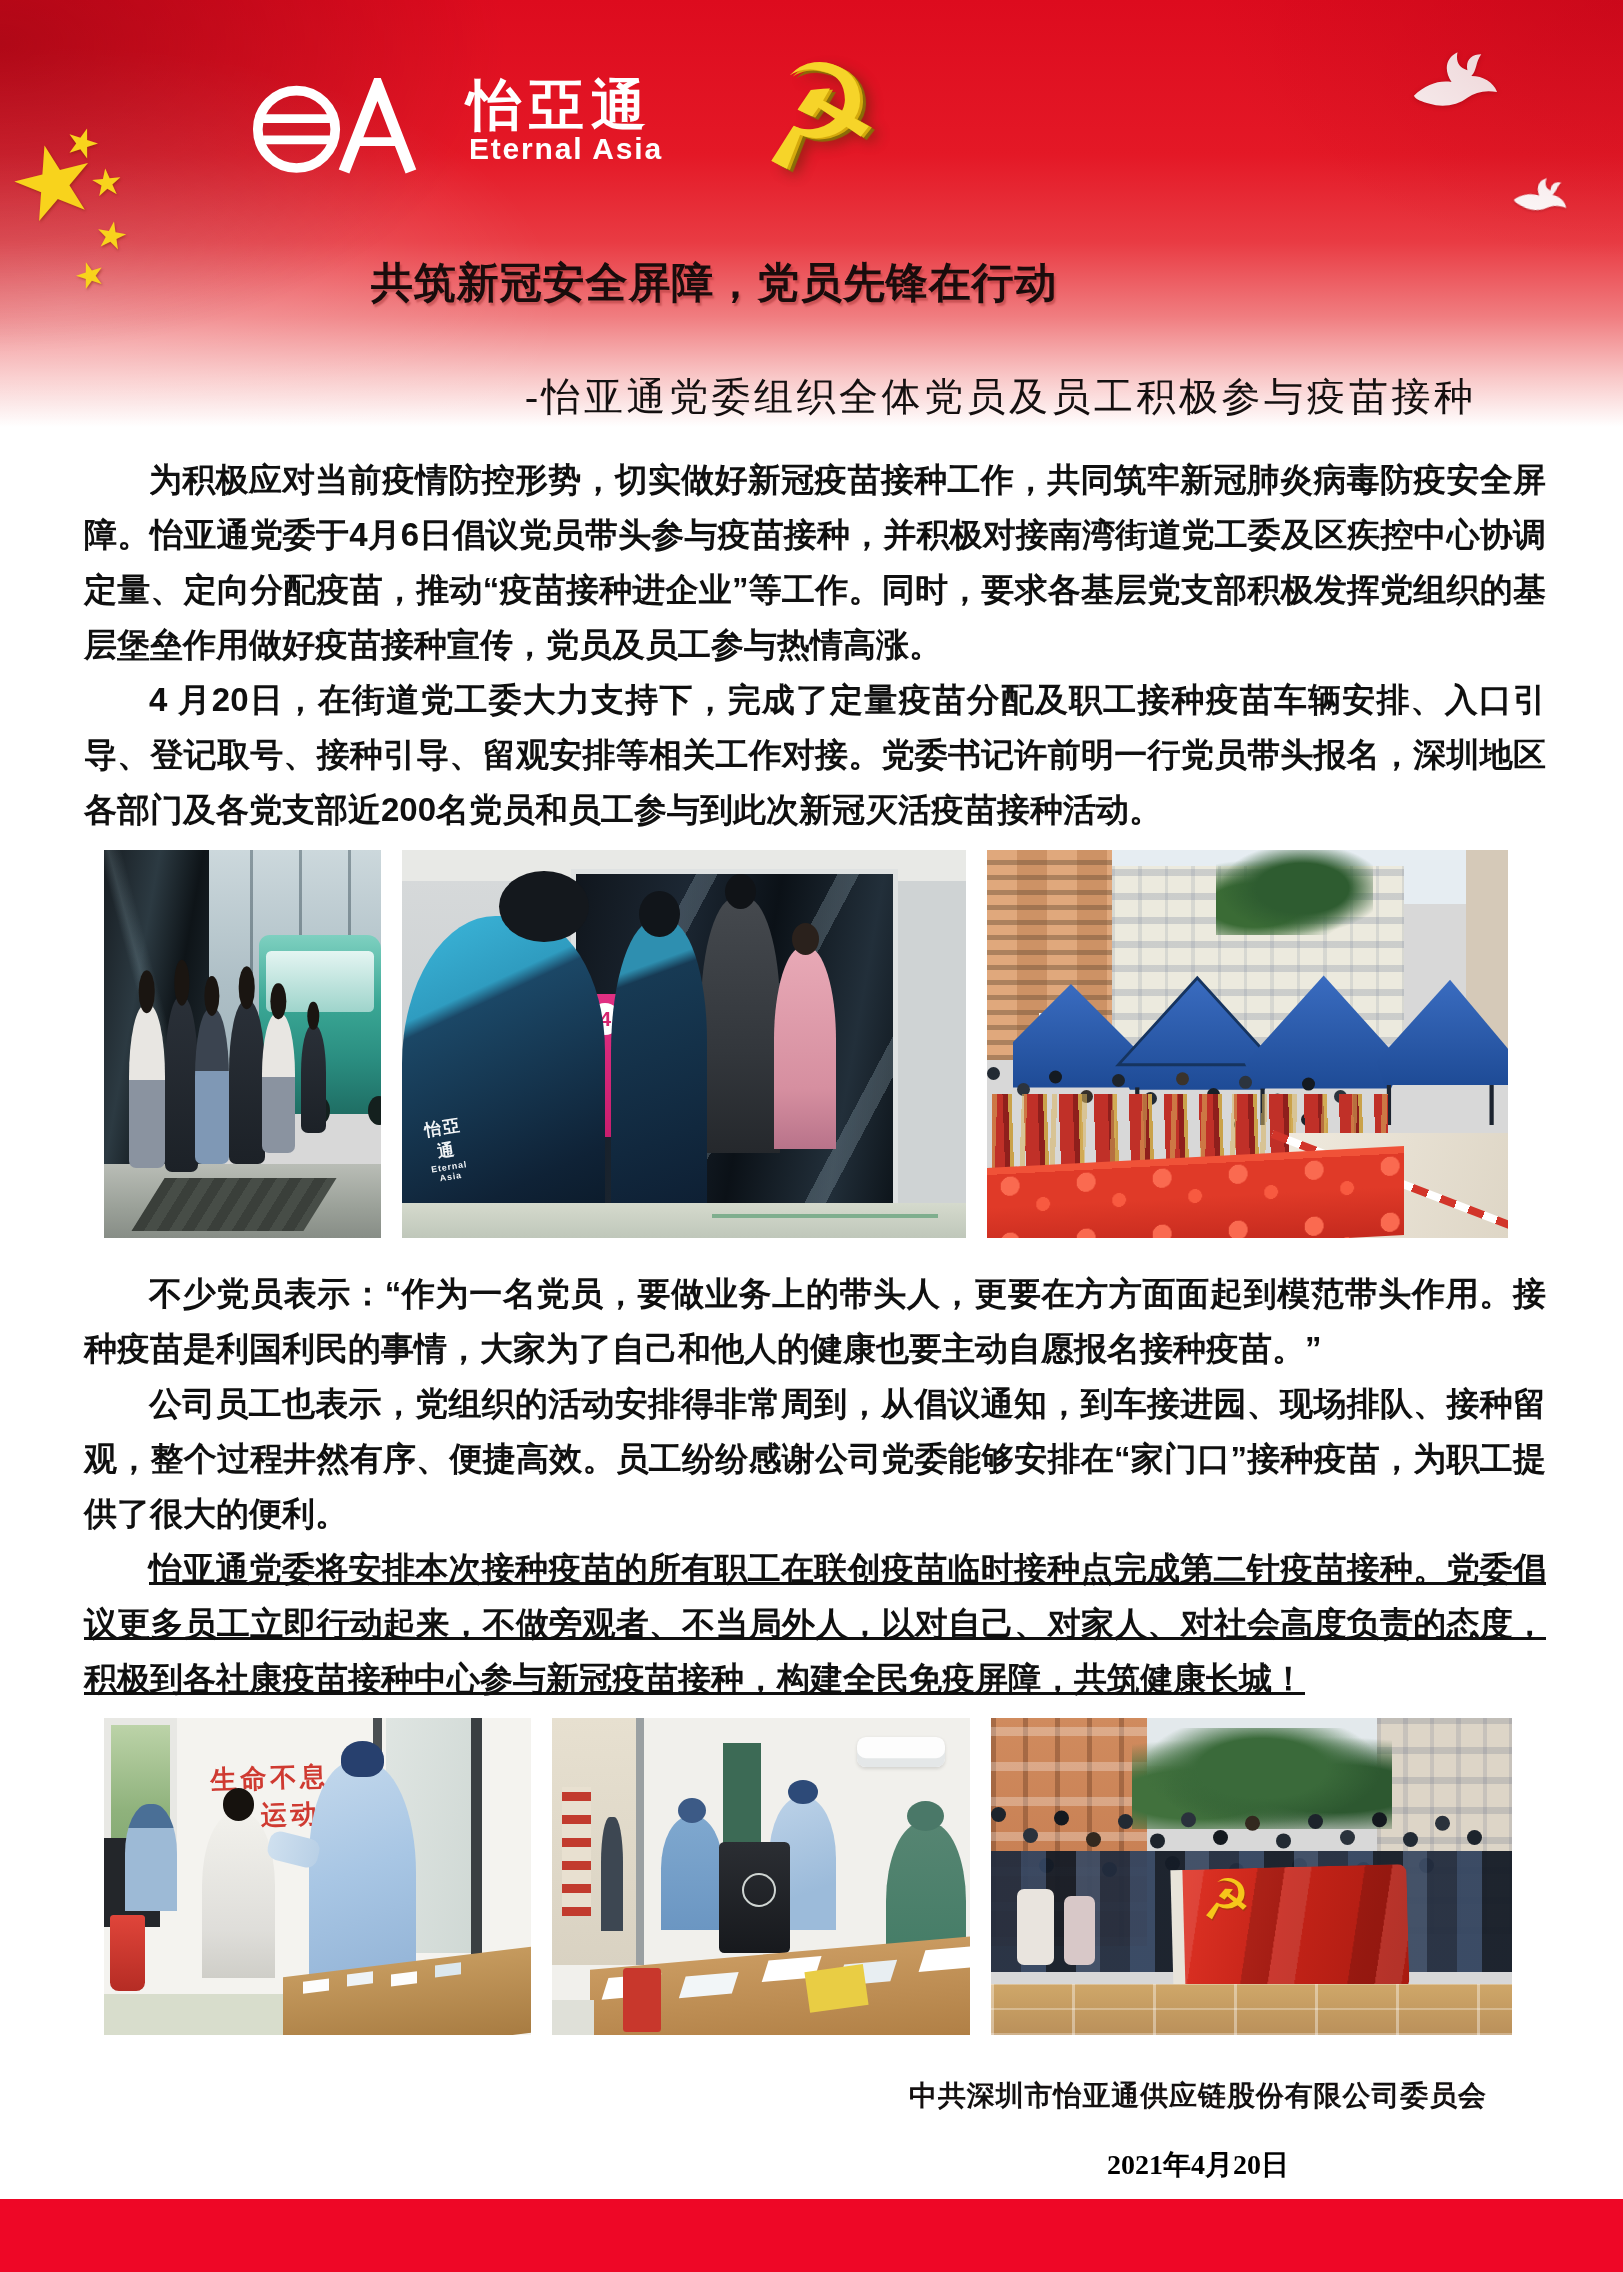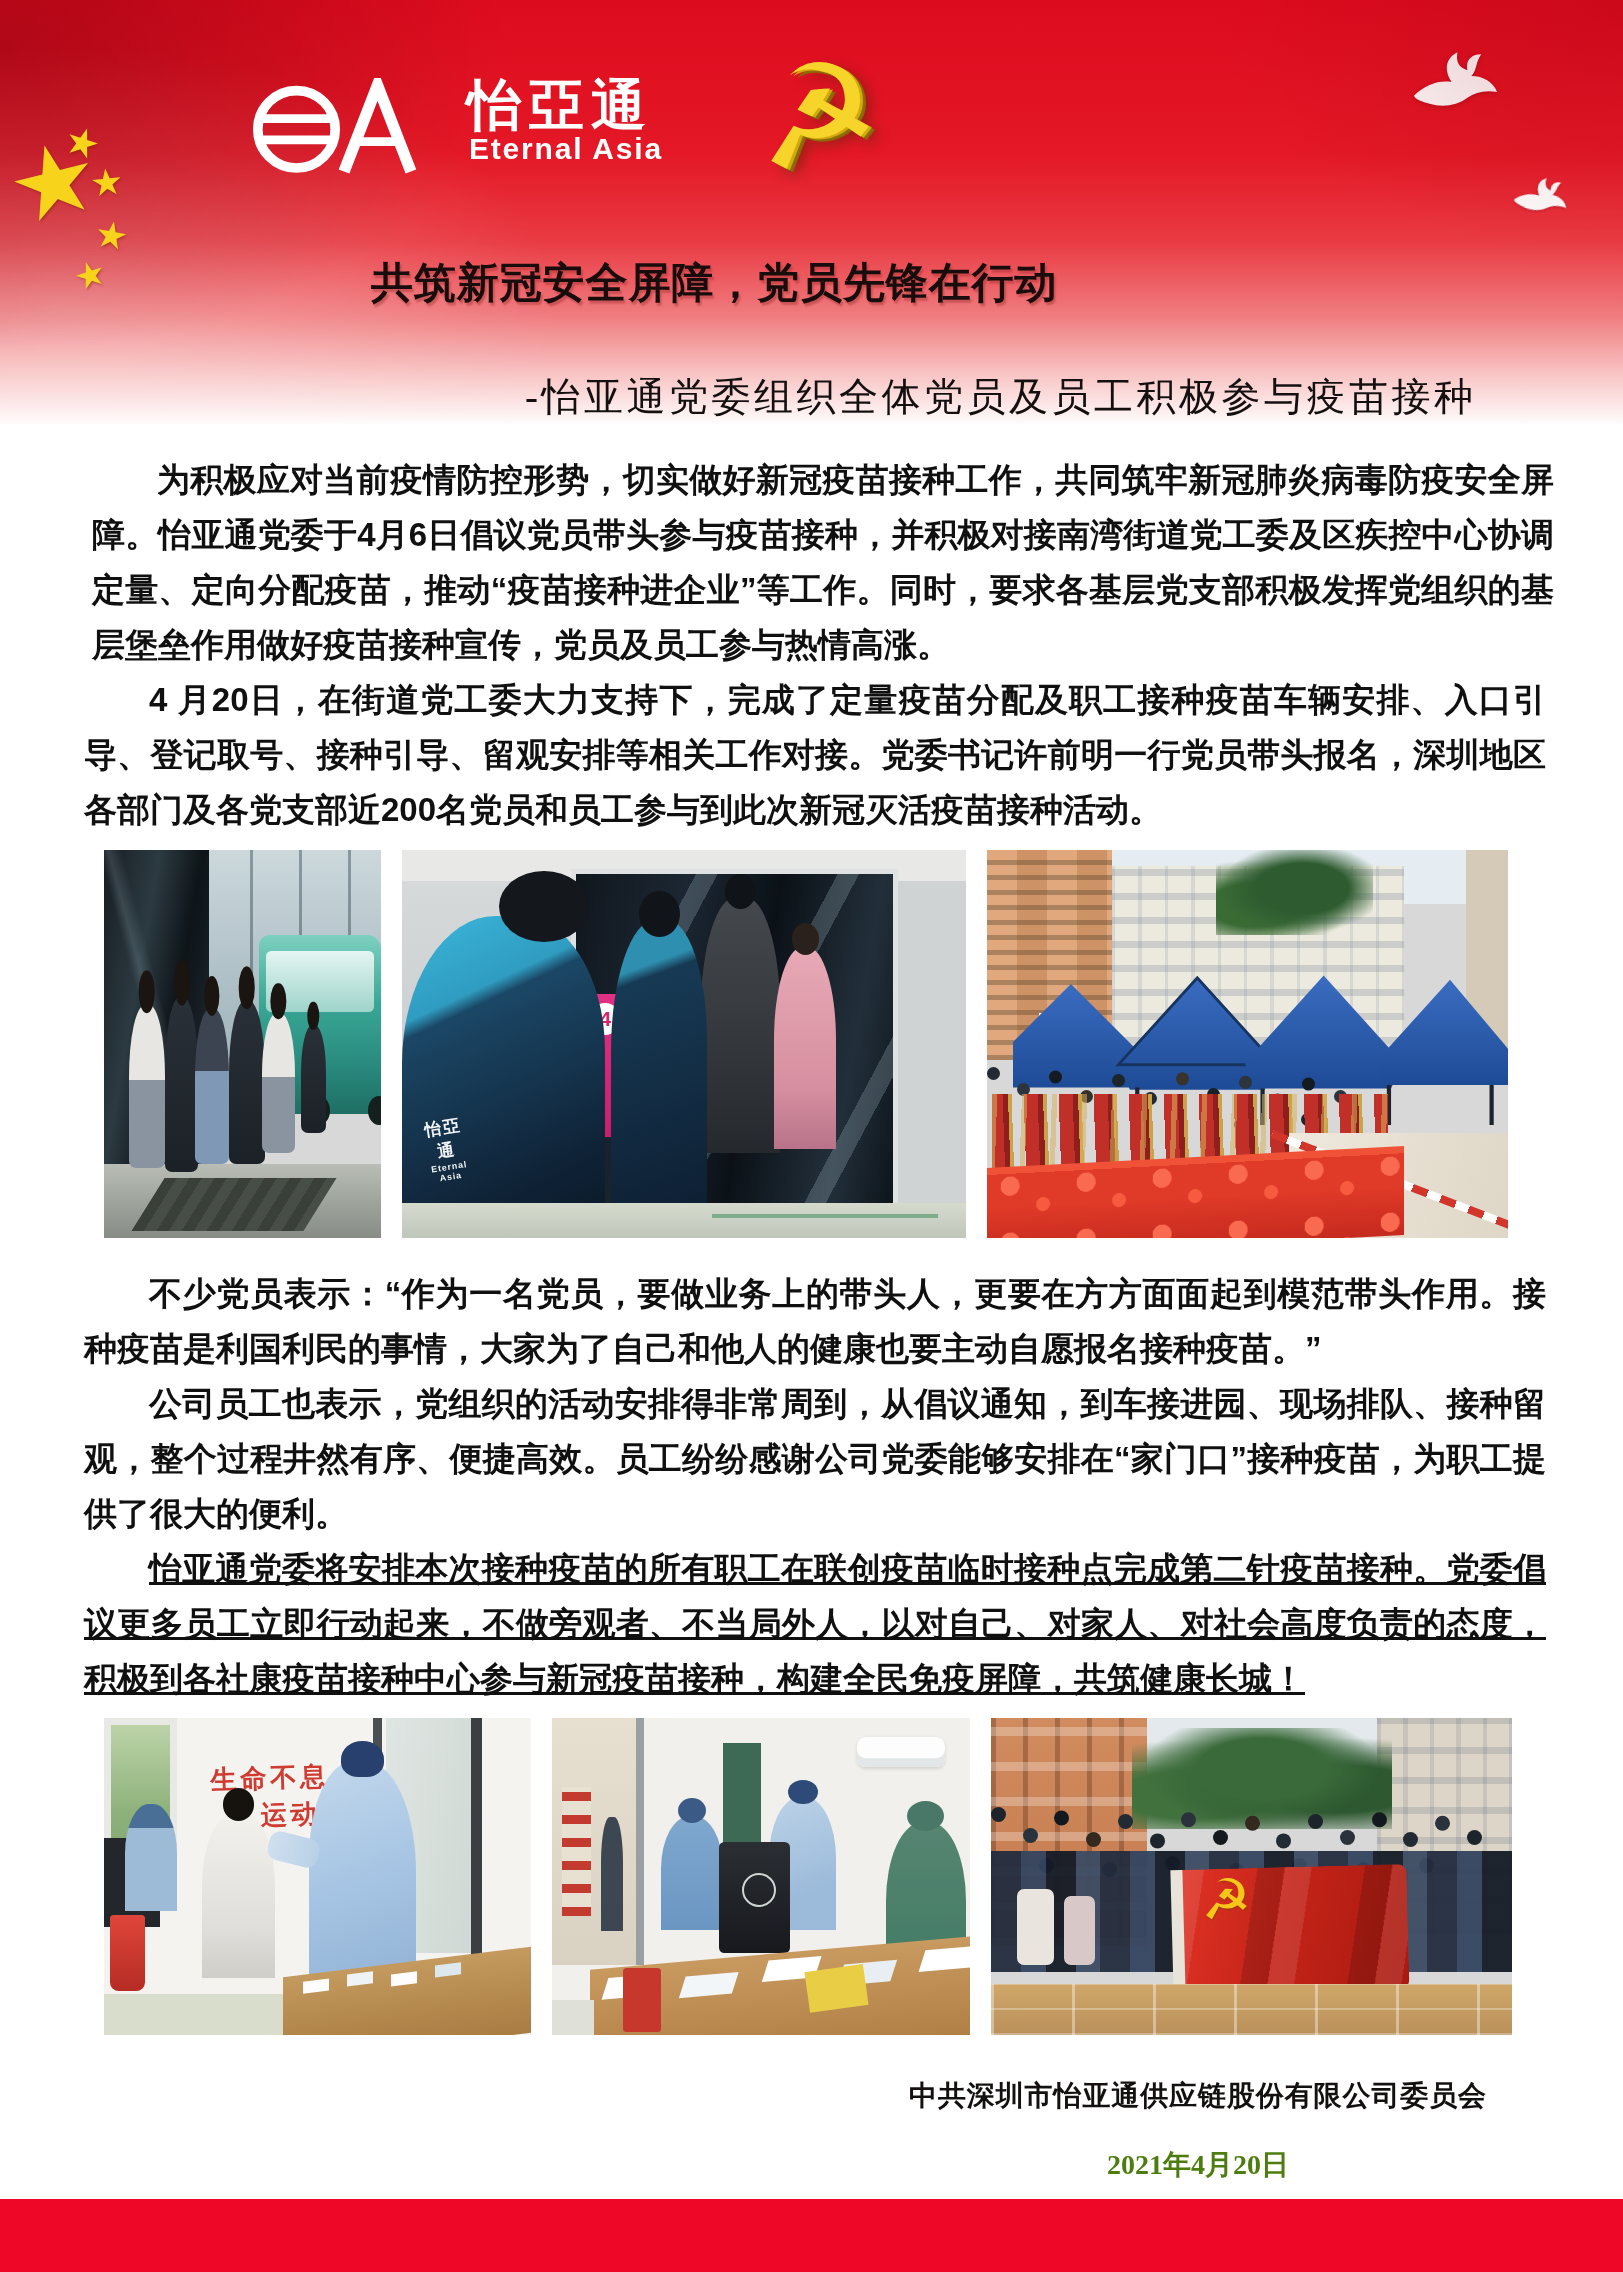--- a/index.html
+++ b/index.html
@@ -36,21 +36,21 @@
 
   .title{position:absolute;left:351px;top:255px;font-family:"Liberation Serif",serif;
     font-size:42px;font-weight:700;color:#190c0c;letter-spacing:0.9px;
     text-shadow:1.8px 2.6px 1.8px rgba(150,40,40,.4);white-space:nowrap;margin-left:20px;}
   .subtitle{position:absolute;left:525px;top:370px;font-family:"Liberation Serif",serif;
     font-size:39px;font-weight:400;color:#141010;letter-spacing:3.5px;white-space:nowrap;}
 
   
   .para{position:absolute;left:84px;width:1462px;font-size:33px;line-height:55px;
     color:#101010;font-weight:600;text-align:justify;text-indent:65px;margin:0;}
-  #para1{top:452px;margin-left:8px;} #para2{top:672px;} #para3{top:1266px;} #para4{top:1376px;} #para5{top:1541px;text-decoration:underline;}
+  #para1{top:452px;} #para2{top:672px;} #para3{top:1266px;} #para4{top:1376px;} #para5{top:1541px;text-decoration:underline;}
 
   
   .photo-row{position:absolute;left:104px;display:flex;gap:21px;}
   #row1{top:850px;} #row2{top:1718px;}
   .photo{position:relative;overflow:hidden;background:#d8d8d8;}
   #row1 .photo{height:388px;} #row2 .photo{height:317px;}
   .w1{width:277px;} .w2{width:564px;} .w3{width:521px;}
   .w4{width:427px;} .w5{width:418px;} .w6{width:521px;}
   .ly{position:absolute;}
   .fig{position:absolute;border-radius:44% 44% 7px 7px;}
@@ -247,21 +247,21 @@
     text-shadow:0.9px 1.8px 0 rgba(120,70,0,.4);}
   .p6-floor{left:0;bottom:0;width:100%;height:16%;
     background:repeating-linear-gradient(90deg,rgba(255,255,255,.38) 0 2.6px,rgba(0,0,0,0) 2.6px 81px),
       repeating-linear-gradient(0deg,rgba(255,255,255,.3) 0 1.8px,rgba(0,0,0,0) 1.8px 25px),
       linear-gradient(#cfa769,#ba905a);}
 
   
   .footer-org{position:absolute;left:793px;top:2077px;width:810px;text-align:center;
     font-family:"Liberation Serif",serif;font-size:28px;font-weight:600;color:#141010;letter-spacing:0.9px;}
   .footer-date{position:absolute;left:793px;top:2146px;width:810px;text-align:center;
-    font-family:"Liberation Serif",serif;font-size:28px;font-weight:600;color:#4d7c0f;}
+    font-family:"Liberation Serif",serif;font-size:28px;font-weight:600;color:#000000;}
   .bottom-band{position:absolute;left:0;top:2199px;width:1623px;height:73px;background:#ee0726;}
 </style>
 </head>
 <body>
 
 <div class="page">
 
   <div class="header">
     <span class="star star-big">★</span>
     <span class="star star-s1">★</span>

